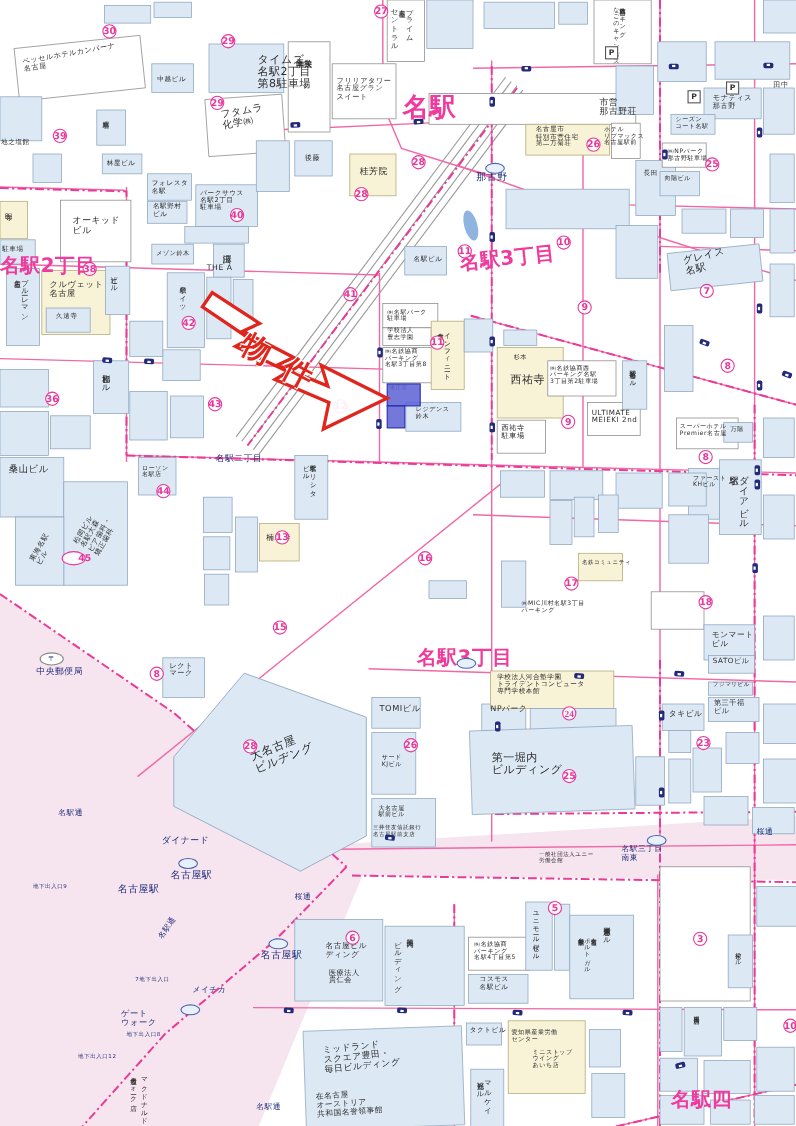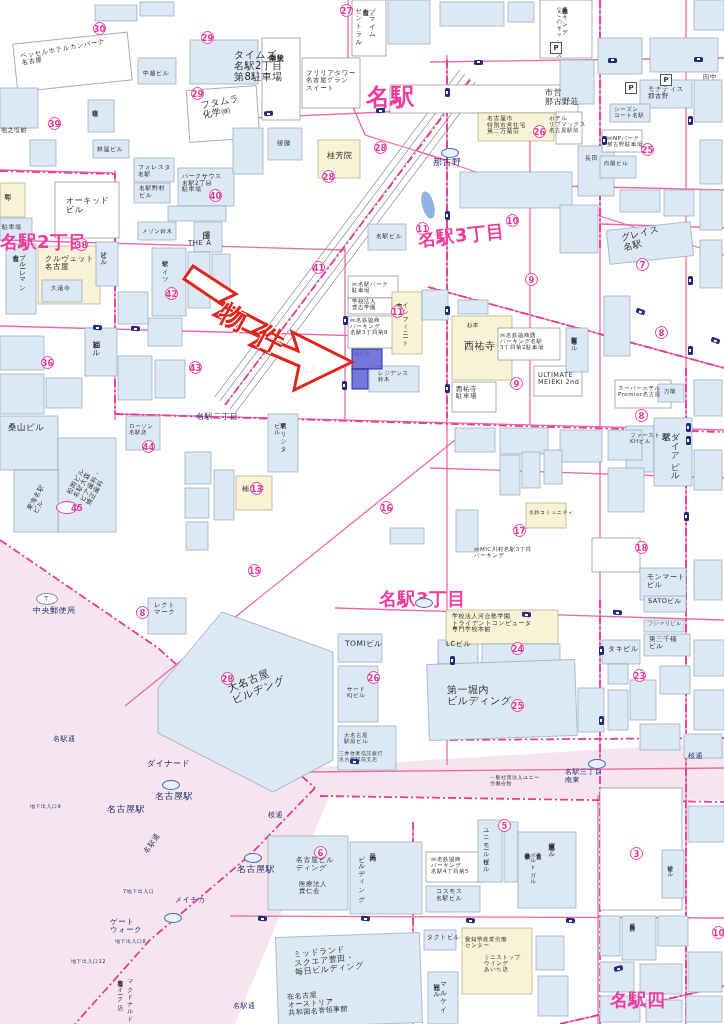--- a/index.html
+++ b/index.html
@@ -345,21 +345,21 @@
 名駅</div>
     <div class="lbl" style="left: 630px; top: 432px; font-size: 5.5px; color: rgb(43, 43, 43);">ファースト
 KHビル</div>
     <div class="lbl" style="left: 647px; top: 574px; font-size: 7px; color: rgb(43, 43, 43);">モンマート
 ビル</div>
     <div class="lbl" style="left: 648px; top: 598px; font-size: 6.5px; color: rgb(43, 43, 43);">SATOビル</div>
     <div class="lbl" style="left: 648px; top: 621px; font-size: 5px; color: rgb(43, 43, 43);">フジマリビル</div>
     <div class="lbl" style="left: 649px; top: 636px; font-size: 6.5px; color: rgb(43, 43, 43);">第三千福
 ビル</div>
     <div class="lbl" style="left: 608px; top: 646px; font-size: 7px; color: rgb(43, 43, 43);">タキビル</div>
-    <div class="lbl" style="left: 446px; top: 641px; font-size: 7px; color: rgb(43, 43, 43);">LCビル</div>
+    <div class="lbl" style="left: 446px; top: 641px; font-size: 7px; color: rgb(43, 43, 43);">NPパーク</div>
     <div class="lbl" style="left: 452px; top: 613px; font-size: 6px; color: rgb(43, 43, 43);">学校法人河合塾学園
 トライデントコンピュータ
 専門学校本館</div>
     <div class="lbl" style="left: 447px; top: 684px; font-size: 10px; color: rgb(43, 43, 43);">第一堀内
 ビルディング</div>
     <div class="lbl" style="left: 226px; top: 684px; font-size: 10.5px; color: rgb(43, 43, 43); transform: rotate(-22deg);">大名古屋
 ビルヂング</div>
     <div class="lbl" style="left: 154px; top: 602px; font-size: 6.5px; color: rgb(43, 43, 43);">レクト
 マーク</div>
     <div class="lbl" style="left: 345px; top: 640px; font-size: 7.5px; color: rgb(43, 43, 43);">TOMIビル</div>
@@ -453,21 +453,21 @@
     <div class="cnum" style="left: 635px; top: 409px;">8</div>
     <div class="cnum" style="left: 380px; top: 501px;">16</div>
     <div class="cnum" style="left: 513px; top: 524px;">17</div>
     <div class="cnum" style="left: 218px; top: 482px; margin-left: 32px;">13</div>
     <div class="cnum" style="left: 248px; top: 564px;">15</div>
     <div class="cnum" style="left: 136px; top: 606px;">8</div>
     <div class="cnum" style="left: 56px; top: 501px; padding-left: 20px;">45</div>
     <div class="cnum" style="left: 142px; top: 440px;">44</div>
     <div class="cnum" style="left: 221px; top: 672px;">28</div>
     <div class="cnum" style="left: 367px; top: 671px;">26</div>
-    <div class="cnum" style="left: 511px; top: 642px;">24</div>
+    <div class="cnum" style="left: 511px; top: 642px; font-family: Liberation Serif, serif;">24</div>
     <div class="cnum" style="left: 511px; top: 699px;">25</div>
     <div class="cnum" style="left: 633px; top: 669px;">23</div>
     <div class="cnum" style="left: 635px; top: 541px;">18</div>
     <div class="cnum" style="left: 498px; top: 819px;">5</div>
     <div class="cnum" style="left: 314px; top: 846px;">6</div>
     <div class="cnum" style="left: 630px; top: 847px;">3</div>
     <div class="cnum" style="left: 712px; top: 926px;">10</div>
     <div class="tmk" style="left: 473.5px; top: 59.5px; transform: rotate(0deg);"></div>
     <div class="tmk" style="left: 607.5px; top: 57.5px; transform: rotate(0deg);"></div>
     <div class="tmk" style="left: 693.5px; top: 56.5px; transform: rotate(0deg);"></div>

